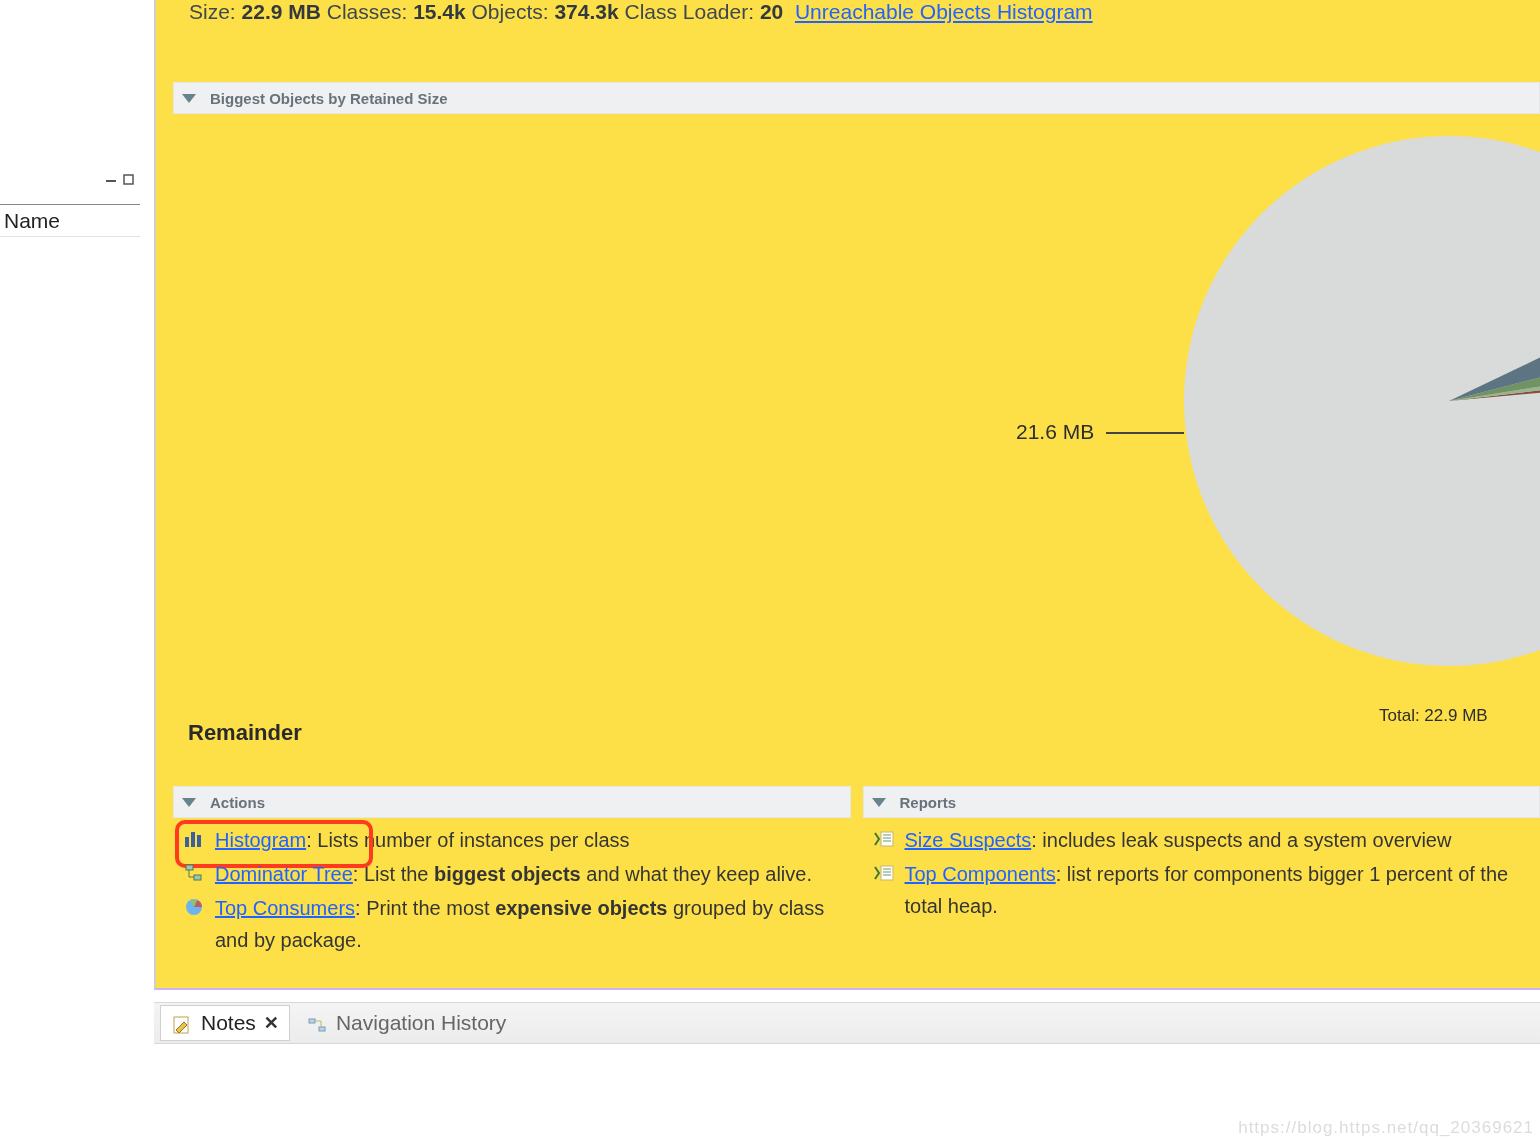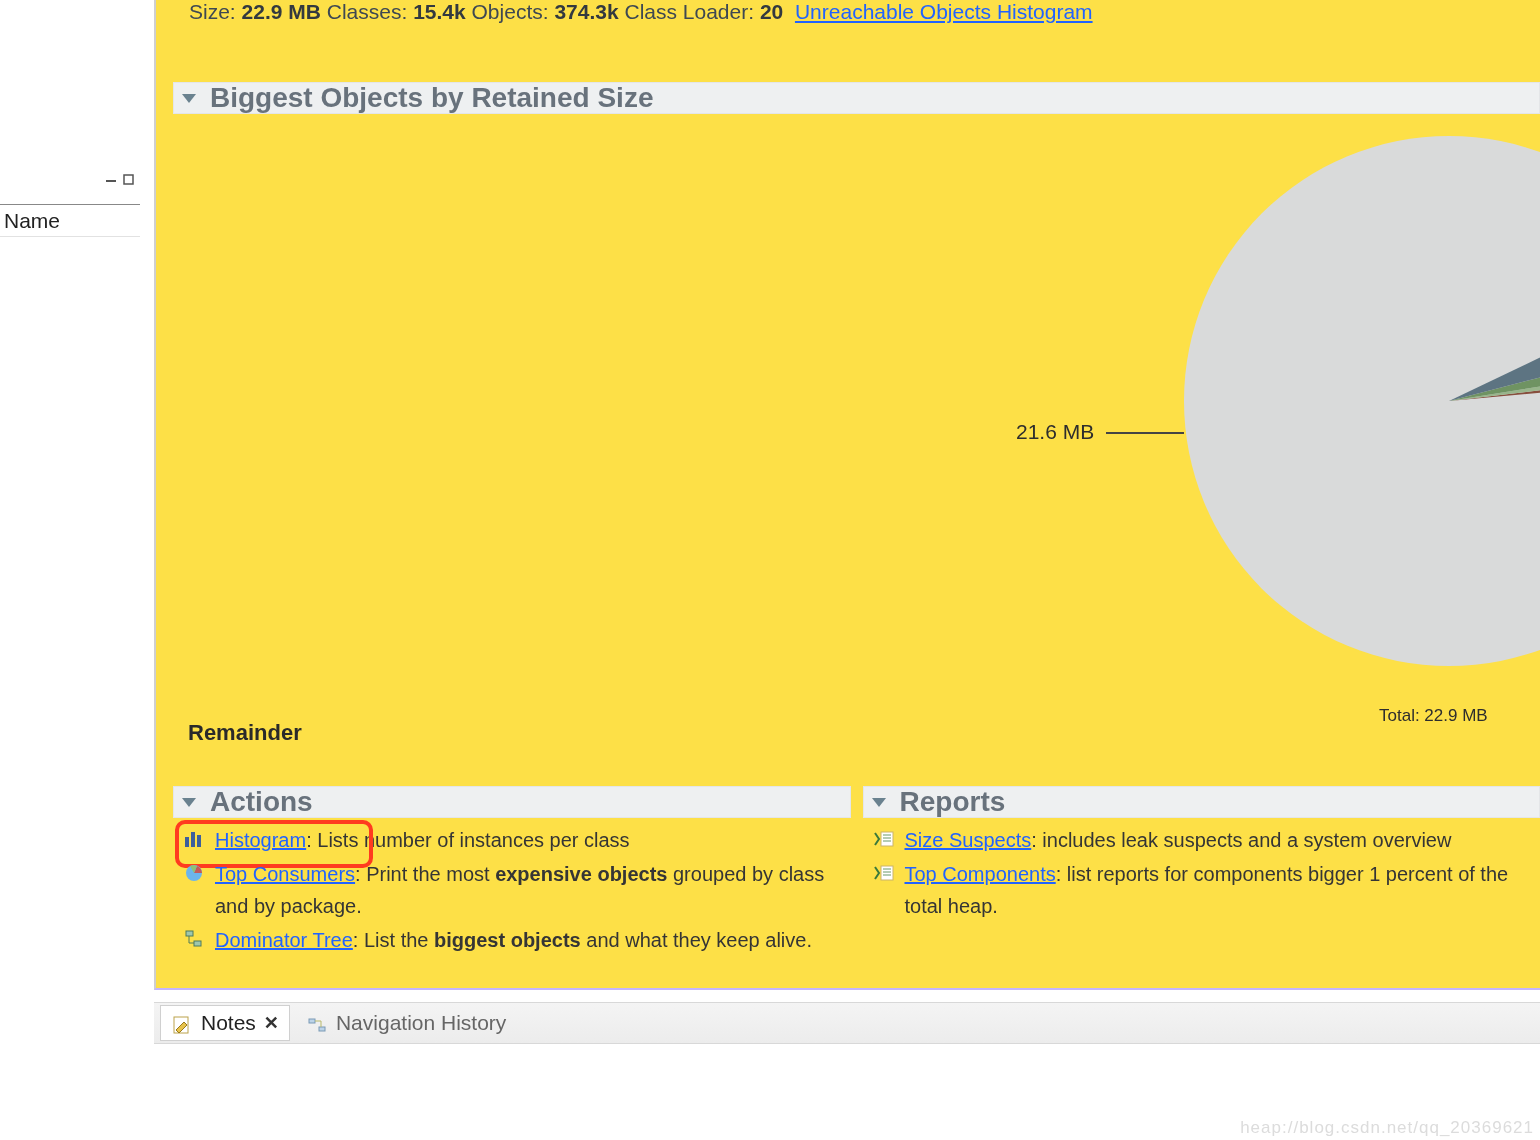--- a/index.html
+++ b/index.html
@@ -85,21 +85,21 @@
 
   
   .section-bar {
     background: #eef0f1;
     height: 32px;
     display: flex;
     align-items: center;
     padding-left: 8px;
     font-weight: 700;
     color: #68727c;
-    font-size: 28px;
+    font-size: 15px;
     border: 1px solid #e4e6e8;
     box-sizing: border-box;
   }
   .section-bar .tri {
     width: 0; height: 0;
     border-left: 7px solid transparent;
     border-right: 7px solid transparent;
     border-top: 9px solid #6a828f;
     margin-right: 14px;
   }
@@ -329,40 +329,40 @@
               </svg>
           </span>
           <div class="body">
             <a href="#" class="lbl">Histogram</a><span class="desc">: Lists number of instances per class</span>
           </div>
         </div>
 
         <div class="item">
           <span class="ico">
             <svg width="20" height="20">
+                <rect x="2" y="2" width="7" height="5" fill="#9fc7ad" stroke="#4e7a5c"></rect>
+                <rect x="10" y="12" width="7" height="5" fill="#9fc7ad" stroke="#4e7a5c"></rect>
+                <path d="M5 7 V14 H10" stroke="#4e7a5c" fill="none"></path>
+              </svg>
+          </span>
+          <div class="body">
+            <a href="#" class="lbl">Dominator Tree</a><span class="desc"><span>: List the </span><b>biggest objects</b><span> and what they keep alive.</span></span>
+          </div>
+        </div>
+
+        <div class="item">
+          <span class="ico">
+            <svg width="20" height="20">
                 <circle cx="10" cy="10" r="8" fill="#6bb5ec"></circle>
                 <path d="M10 10 L18 10 A8 8 0 0 0 13 3 Z" fill="#c45a5a"></path>
                 <path d="M10 10 L13 3 A8 8 0 0 0 6 3 Z" fill="#8fc174"></path>
               </svg>
           </span>
           <div class="body">
             <a href="#" class="lbl">Top Consumers</a><span class="desc"><span>: Print the most </span><b>expensive objects</b><span> grouped by class and by package.</span></span>
-          </div>
-        </div>
-
-        <div class="item">
-          <span class="ico">
-            <svg width="20" height="20">
-                <rect x="2" y="2" width="7" height="5" fill="#9fc7ad" stroke="#4e7a5c"></rect>
-                <rect x="10" y="12" width="7" height="5" fill="#9fc7ad" stroke="#4e7a5c"></rect>
-                <path d="M5 7 V14 H10" stroke="#4e7a5c" fill="none"></path>
-              </svg>
-          </span>
-          <div class="body">
-            <a href="#" class="lbl">Dominator Tree</a><span class="desc"><span>: List the </span><b>biggest objects</b><span> and what they keep alive.</span></span>
           </div>
         </div>
 
       </div>
     </div>
 
     <div class="section-col">
       <div class="section-bar">
         <span class="tri"></span>
         <span>Reports</span>
@@ -421,13 +421,13 @@
       <svg width="20" height="20">
           <rect x="2" y="4" width="6" height="4" fill="#bcd3e8" stroke="#7a9ab5"></rect>
           <rect x="12" y="12" width="6" height="4" fill="#bcd3e8" stroke="#7a9ab5"></rect>
           <path d="M8 6 H14 V12" stroke="#b8b96a" fill="none"></path>
         </svg>
     </span>
     <span>Navigation History</span>
   </div>
 </div>
 
-<div class="watermark">heap://blog.csdn.net/qq_20369621</div>
+<div class="watermark">https://blog.https.net/qq_20369621</div>
 
 </body></html>

